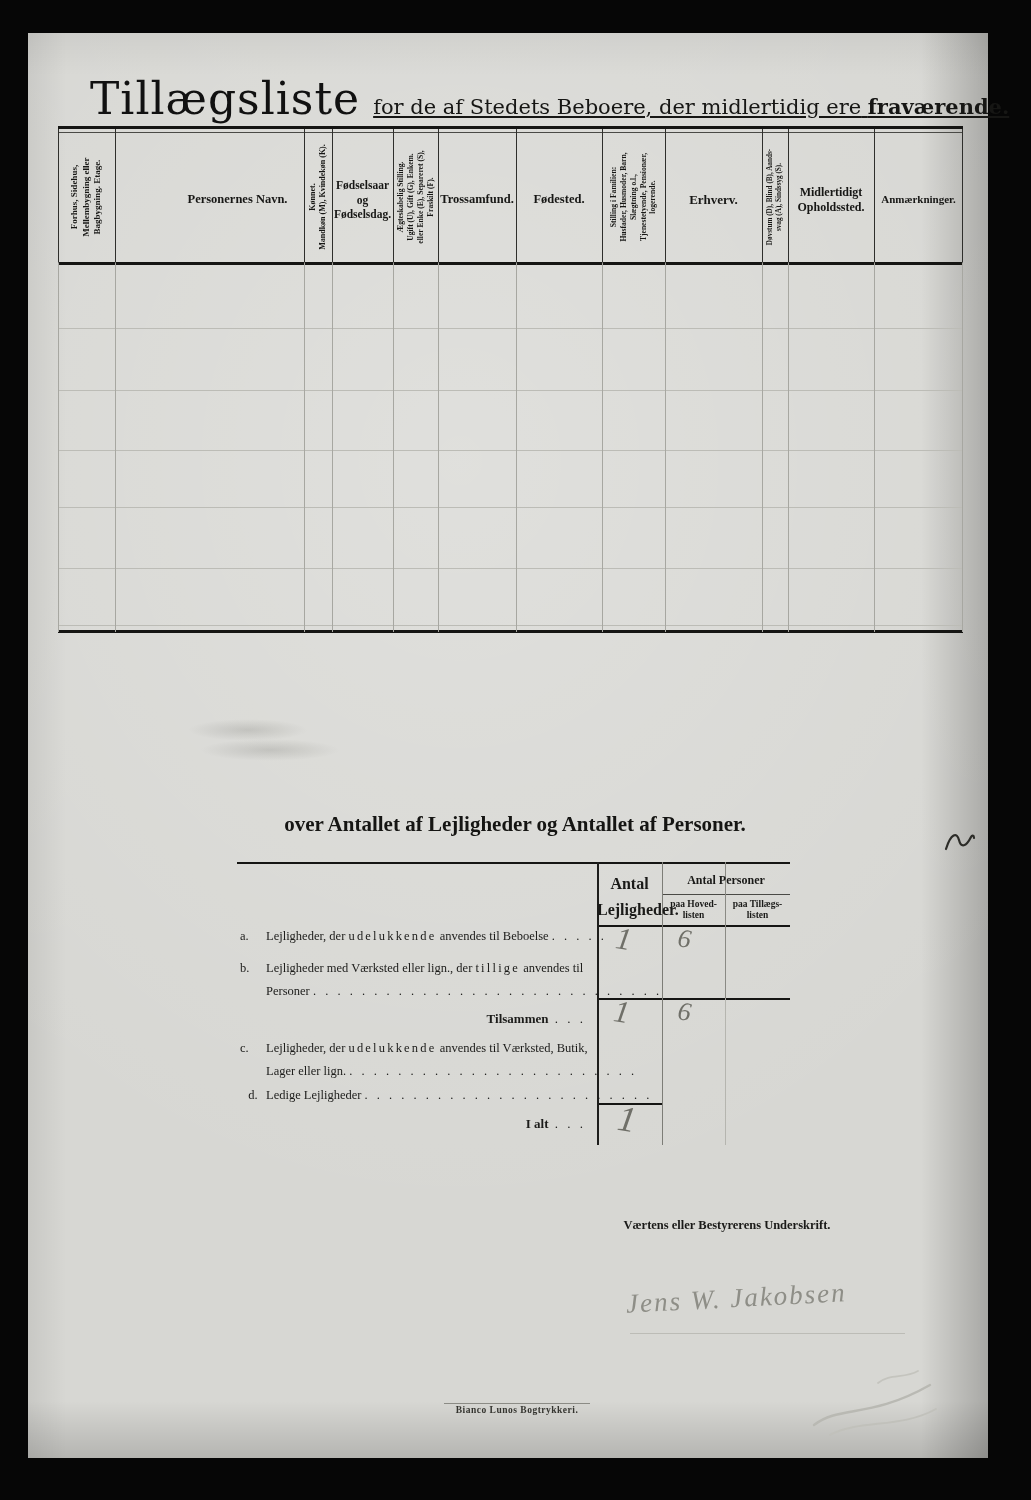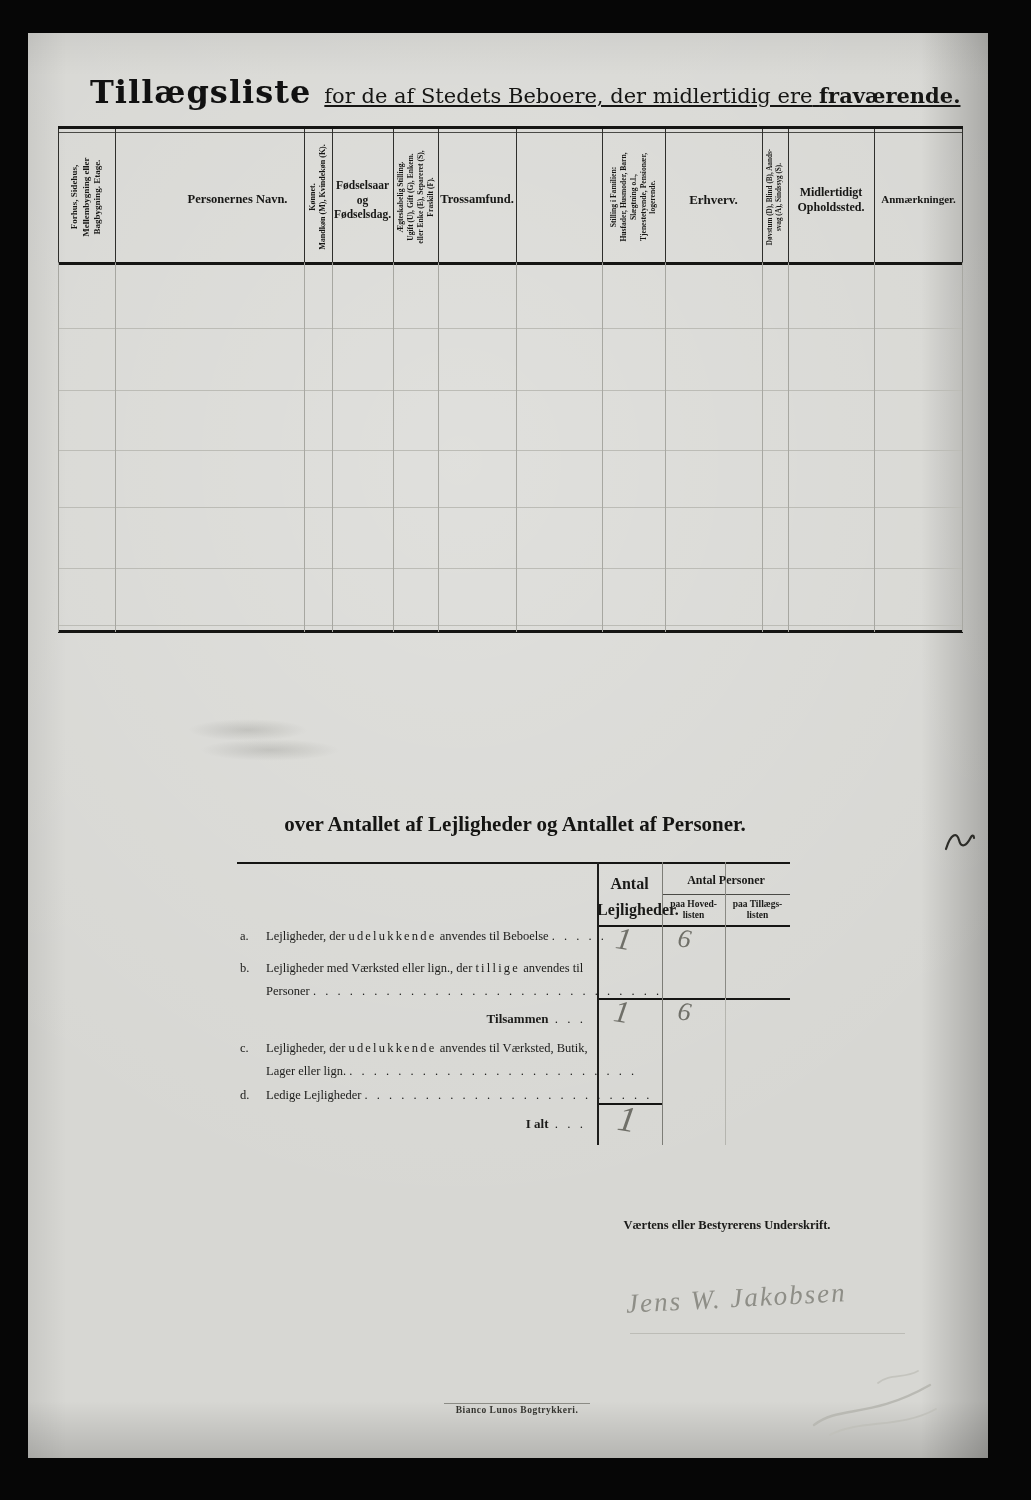--- a/index.html
+++ b/index.html
@@ -14,21 +14,21 @@
   .abs{position:absolute;}
   .hline{position:absolute;background:#151513;}
   .hline.faint{background:#bcbcb6;}
   .hline.thin{background:#4a4a46;}
   .vline{position:absolute;width:1px;
          background:linear-gradient(to bottom,#2f2f2c 0,#2f2f2c 133px,#a7a7a1 134px,#a7a7a1 100%);}
   .svline{position:absolute;background:#7d7d77;width:1px;}
   .svline.dark{width:2px;background:#1d1d1b;}
   
   .title-row{position:absolute;left:62px;top:40px;display:flex;align-items:baseline;gap:13px;white-space:nowrap;}
-  .title-main{font-family:"DejaVu Serif",serif;font-weight:bold;font-size:32px;letter-spacing:1px;color:#111;}
+  .title-main{font-family:"DejaVu Serif",serif;font-weight:normal;font-size:44px;letter-spacing:1px;color:#111;}
   .title-rest{font-family:"DejaVu Serif",serif;font-size:21px;font-weight:normal;color:#161614;text-decoration:underline;}
   .title-rest b{font-weight:bold;}
   
   .hcell{position:absolute;top:99px;height:136px;display:flex;align-items:center;justify-content:center;
          text-align:center;font-weight:bold;white-space:pre-line;line-height:1.25;color:#171715;}
   .rotc{position:absolute;top:99px;height:130px;}
   .rotc .rot{position:absolute;left:50%;top:50%;width:126px;
              transform:translate(-50%,-50%) rotate(-90deg);transform-origin:center;
              text-align:center;font-weight:bold;white-space:pre-line;line-height:1.3;color:#171715;}
   
@@ -106,20 +106,23 @@
     </div>
     <div class="rotc" style="left:365px;width:45px;">
       <span class="rot" style="font-size:7.6px;">Ægteskabelig Stilling.
 Ugift (U), Gift (G), Enkem.
 eller Enke (E), Separeret (S),
 Fraskilt (F).</span>
     </div>
     <div class="hcell" style="left:410px;width:78px;font-size:12.5px;">
       <span>Trossamfund.</span>
     </div>
+    <div class="hcell" style="left:488px;width:86px;font-size:12.5px;">
+      <span>Fødested.</span>
+    </div>
     <div class="rotc" style="left:574px;width:63px;">
       <span class="rot" style="font-size:7.6px;">Stilling i Familien:
 Husfader, Husmoder, Barn,
 Slægtning o.l.,
 Tjenestetyende, Pensionær,
 logerende.</span>
     </div>
     <div class="hcell" style="left:637px;width:97px;font-size:13px;">
       <span>Erhverv.</span>
     </div>
@@ -168,21 +171,21 @@
     </div>
     <div class="rlabel" style="left:380px;top:978px;width:178px;">
       <span>Tilsammen</span><span class="dots" style="font-weight:normal;"> . . .</span>
     </div>
     <div class="srow" style="left:212px;top:1008px;">
       <span style="display:inline-block;width:26px;">c.</span><span>Lejligheder, der </span><span class="emph">udelukkende</span><span> anvendes til Værksted, Butik,</span>
     </div>
     <div class="srow" style="left:238px;top:1031px;">
       <span>Lager eller lign. </span><span class="dots">. . . . . . . . . . . . . . . . . . . . . . . .</span>
     </div>
-    <div class="srow" style="left:212px;top:1055px;">
+    <div class="srow" style="left:212px;top:1055px;text-align:center;">
       <span style="display:inline-block;width:26px;">d.</span><span>Ledige Lejligheder </span><span class="dots">. . . . . . . . . . . . . . . . . . . . . . . .</span>
     </div>
     <div class="rlabel" style="left:380px;top:1083px;width:178px;">
       <span>I alt</span><span class="dots" style="font-weight:normal;"> . . .</span>
     </div>
 
     <div class="hw" style="left:588px;top:890px;font-size:31px;">1</div>
     <div class="hw" style="left:650px;top:893px;font-size:26px;">6</div>
     <div class="hw" style="left:586px;top:963px;font-size:31px;">1</div>
     <div class="hw" style="left:650px;top:966px;font-size:26px;">6</div>

